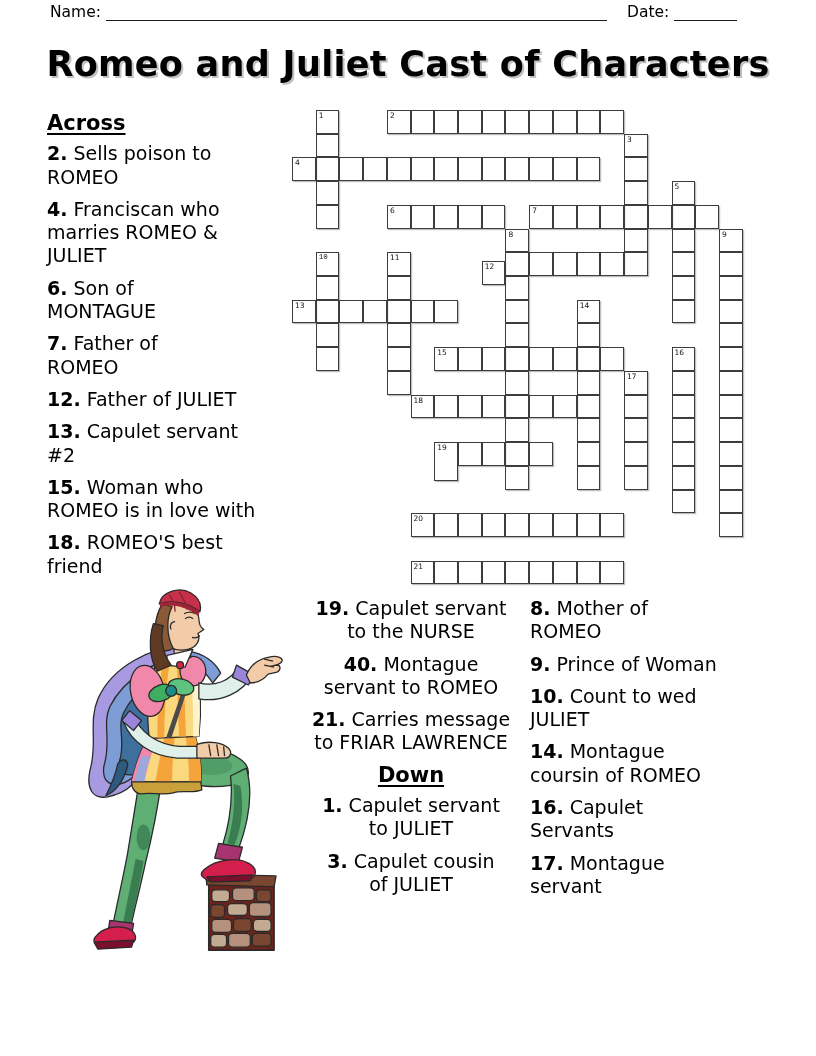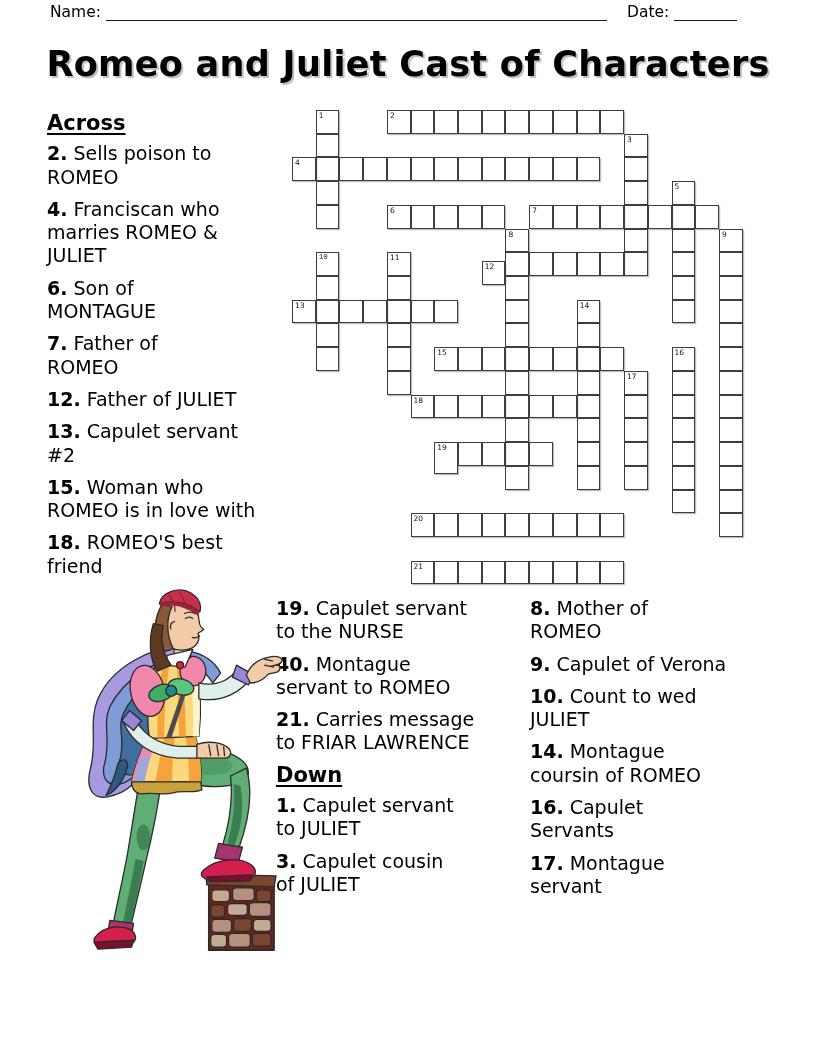--- a/index.html
+++ b/index.html
@@ -16,21 +16,21 @@
   .cell{position:absolute;box-sizing:border-box;background:#fff;border:1.2px solid #3d3d3d;
         box-shadow:1.2px 1.2px 0 rgba(70,70,70,.35);}
   .cellnum{position:absolute;top:1px;left:2px;font-size:7.5px;line-height:1;color:#111;}
   
   .clue-col{line-height:23.3px;font-size:19px;}
   .clue-col h2{font-size:21px;font-weight:700;text-decoration:underline;text-underline-offset:3px;
                text-decoration-thickness:2px;margin:0 0 7px 0;line-height:23.3px;}
   .clue-col p{margin:0 0 9px 0;white-space:pre-line;}
   .clue-col b{font-weight:700;}
   #col-left{left:47px;top:112px;width:250px;}
-  #col-mid{left:276px;top:597px;width:238px;}
+  #col-mid{left:292px;top:597px;width:238px;text-align:center;}
   #col-right{left:530px;top:597px;width:282px;}
   
   #figure-wrap{left:80px;top:588px;width:212px;height:376px;}
   svg .ln{stroke:#2a2a2a;stroke-width:1.3;stroke-linejoin:round;}
   svg .noln{stroke:none;}
 </style>
 </head>
 <body>
 
 <div class="abs hdr-label" style="left:50px;top:3px;">Name:</div>
@@ -197,21 +197,21 @@
     <div class="cell" style="left: 332.08px; top: 332.08px; width: 23.72px; height: 23.72px;"></div>
     <div class="cell" style="left: 332.08px; top: 355.8px; width: 23.72px; height: 23.72px;"></div>
     <div class="cell" style="left: 118.6px; top: 284.64px; width: 23.72px; height: 23.72px;">
       <span class="cellnum">18</span>
     </div>
     <div class="cell" style="left: 142.32px; top: 284.64px; width: 23.72px; height: 23.72px;"></div>
     <div class="cell" style="left: 166.04px; top: 284.64px; width: 23.72px; height: 23.72px;"></div>
     <div class="cell" style="left: 189.76px; top: 284.64px; width: 23.72px; height: 23.72px;"></div>
     <div class="cell" style="left: 237.2px; top: 284.64px; width: 23.72px; height: 23.72px;"></div>
     <div class="cell" style="left: 260.92px; top: 284.64px; width: 23.72px; height: 23.72px;"></div>
-    <div class="cell" style="left: 142.32px; top: 332.08px; width: 23.72px; height: 32px;">
+    <div class="cell" style="left: 142.32px; top: 332.08px; width: 23.72px; height: 39px;">
       <span class="cellnum">19</span>
     </div>
     <div class="cell" style="left: 166.04px; top: 332.08px; width: 23.72px; height: 23.72px;"></div>
     <div class="cell" style="left: 189.76px; top: 332.08px; width: 23.72px; height: 23.72px;"></div>
     <div class="cell" style="left: 237.2px; top: 332.08px; width: 23.72px; height: 23.72px;"></div>
     <div class="cell" style="left: 118.6px; top: 403.24px; width: 23.72px; height: 23.72px;">
       <span class="cellnum">20</span>
     </div>
     <div class="cell" style="left: 142.32px; top: 403.24px; width: 23.72px; height: 23.72px;"></div>
     <div class="cell" style="left: 166.04px; top: 403.24px; width: 23.72px; height: 23.72px;"></div>
@@ -271,21 +271,21 @@
 to JULIET</span></p>
       <p><b>3.</b><span> Capulet cousin
 of JULIET</span></p>
     </div>
 </div>
 
 <div class="abs clue-col" id="col-right">
   <div id="right-list">
       <p><b>8.</b><span> Mother of
 ROMEO</span></p>
-      <p><b>9.</b><span> Capulet of Verona</span></p>
+      <p><b>9.</b><span> Prince of Woman</span></p>
       <p><b>10.</b><span> Count to wed
 JULIET</span></p>
       <p><b>14.</b><span> Montague
 coursin of ROMEO</span></p>
       <p><b>16.</b><span> Capulet
 Servants</span></p>
       <p><b>17.</b><span> Montague
 servant</span></p>
     </div>
 </div>

